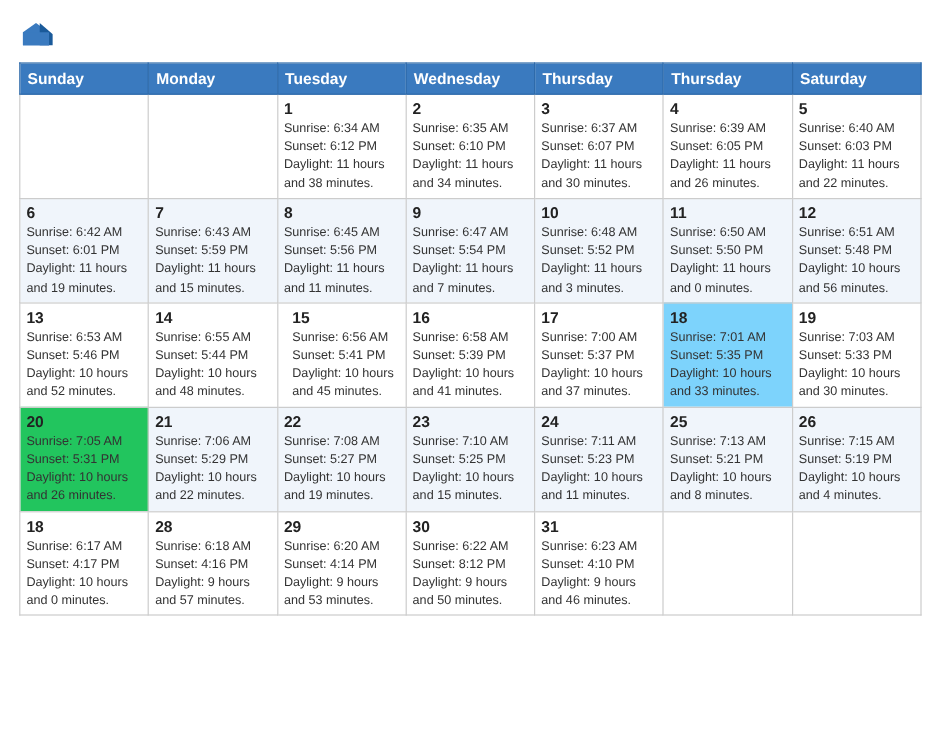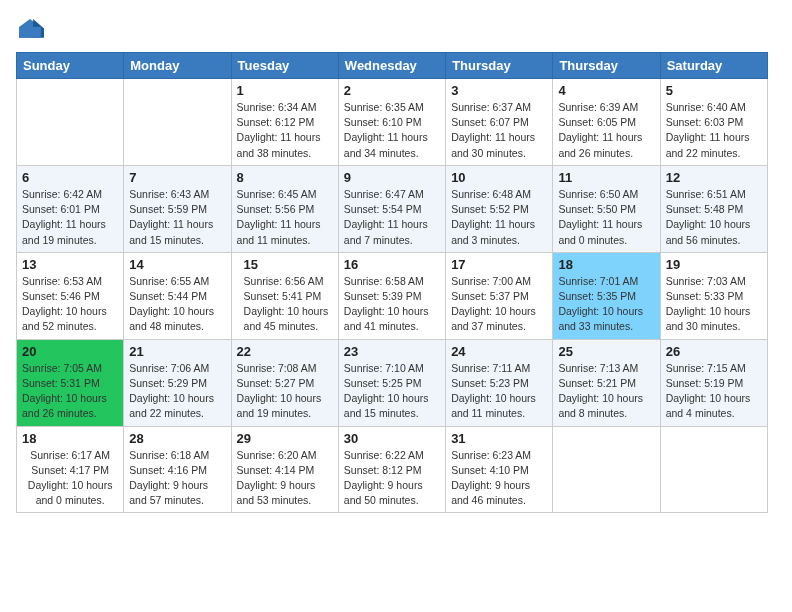--- a/index.html
+++ b/index.html
@@ -289,21 +289,21 @@
           <td style="background-color: rgb(240, 245, 251);">
             <span class="day-number">26</span>
             <div class="day-info" style="white-space: pre-line;">Sunrise: 7:15 AM
 Sunset: 5:19 PM
 Daylight: 10 hours and 4 minutes.</div>
           </td>
         </tr>
         <tr>
           <td style="background-color: rgb(255, 255, 255);">
             <span class="day-number">18</span>
-            <div class="day-info" style="white-space: pre-line; text-align: center;">Sunrise: 6:17 AM
+            <div class="day-info" style="white-space: pre-line;">Sunrise: 6:17 AM
 Sunset: 4:17 PM
 Daylight: 10 hours and 0 minutes.</div>
           </td>
           <td style="background-color: rgb(255, 255, 255);">
             <span class="day-number">28</span>
             <div class="day-info" style="white-space: pre-line;">Sunrise: 6:18 AM
 Sunset: 4:16 PM
 Daylight: 9 hours and 57 minutes.</div>
           </td>
           <td style="background-color: rgb(255, 255, 255);">

